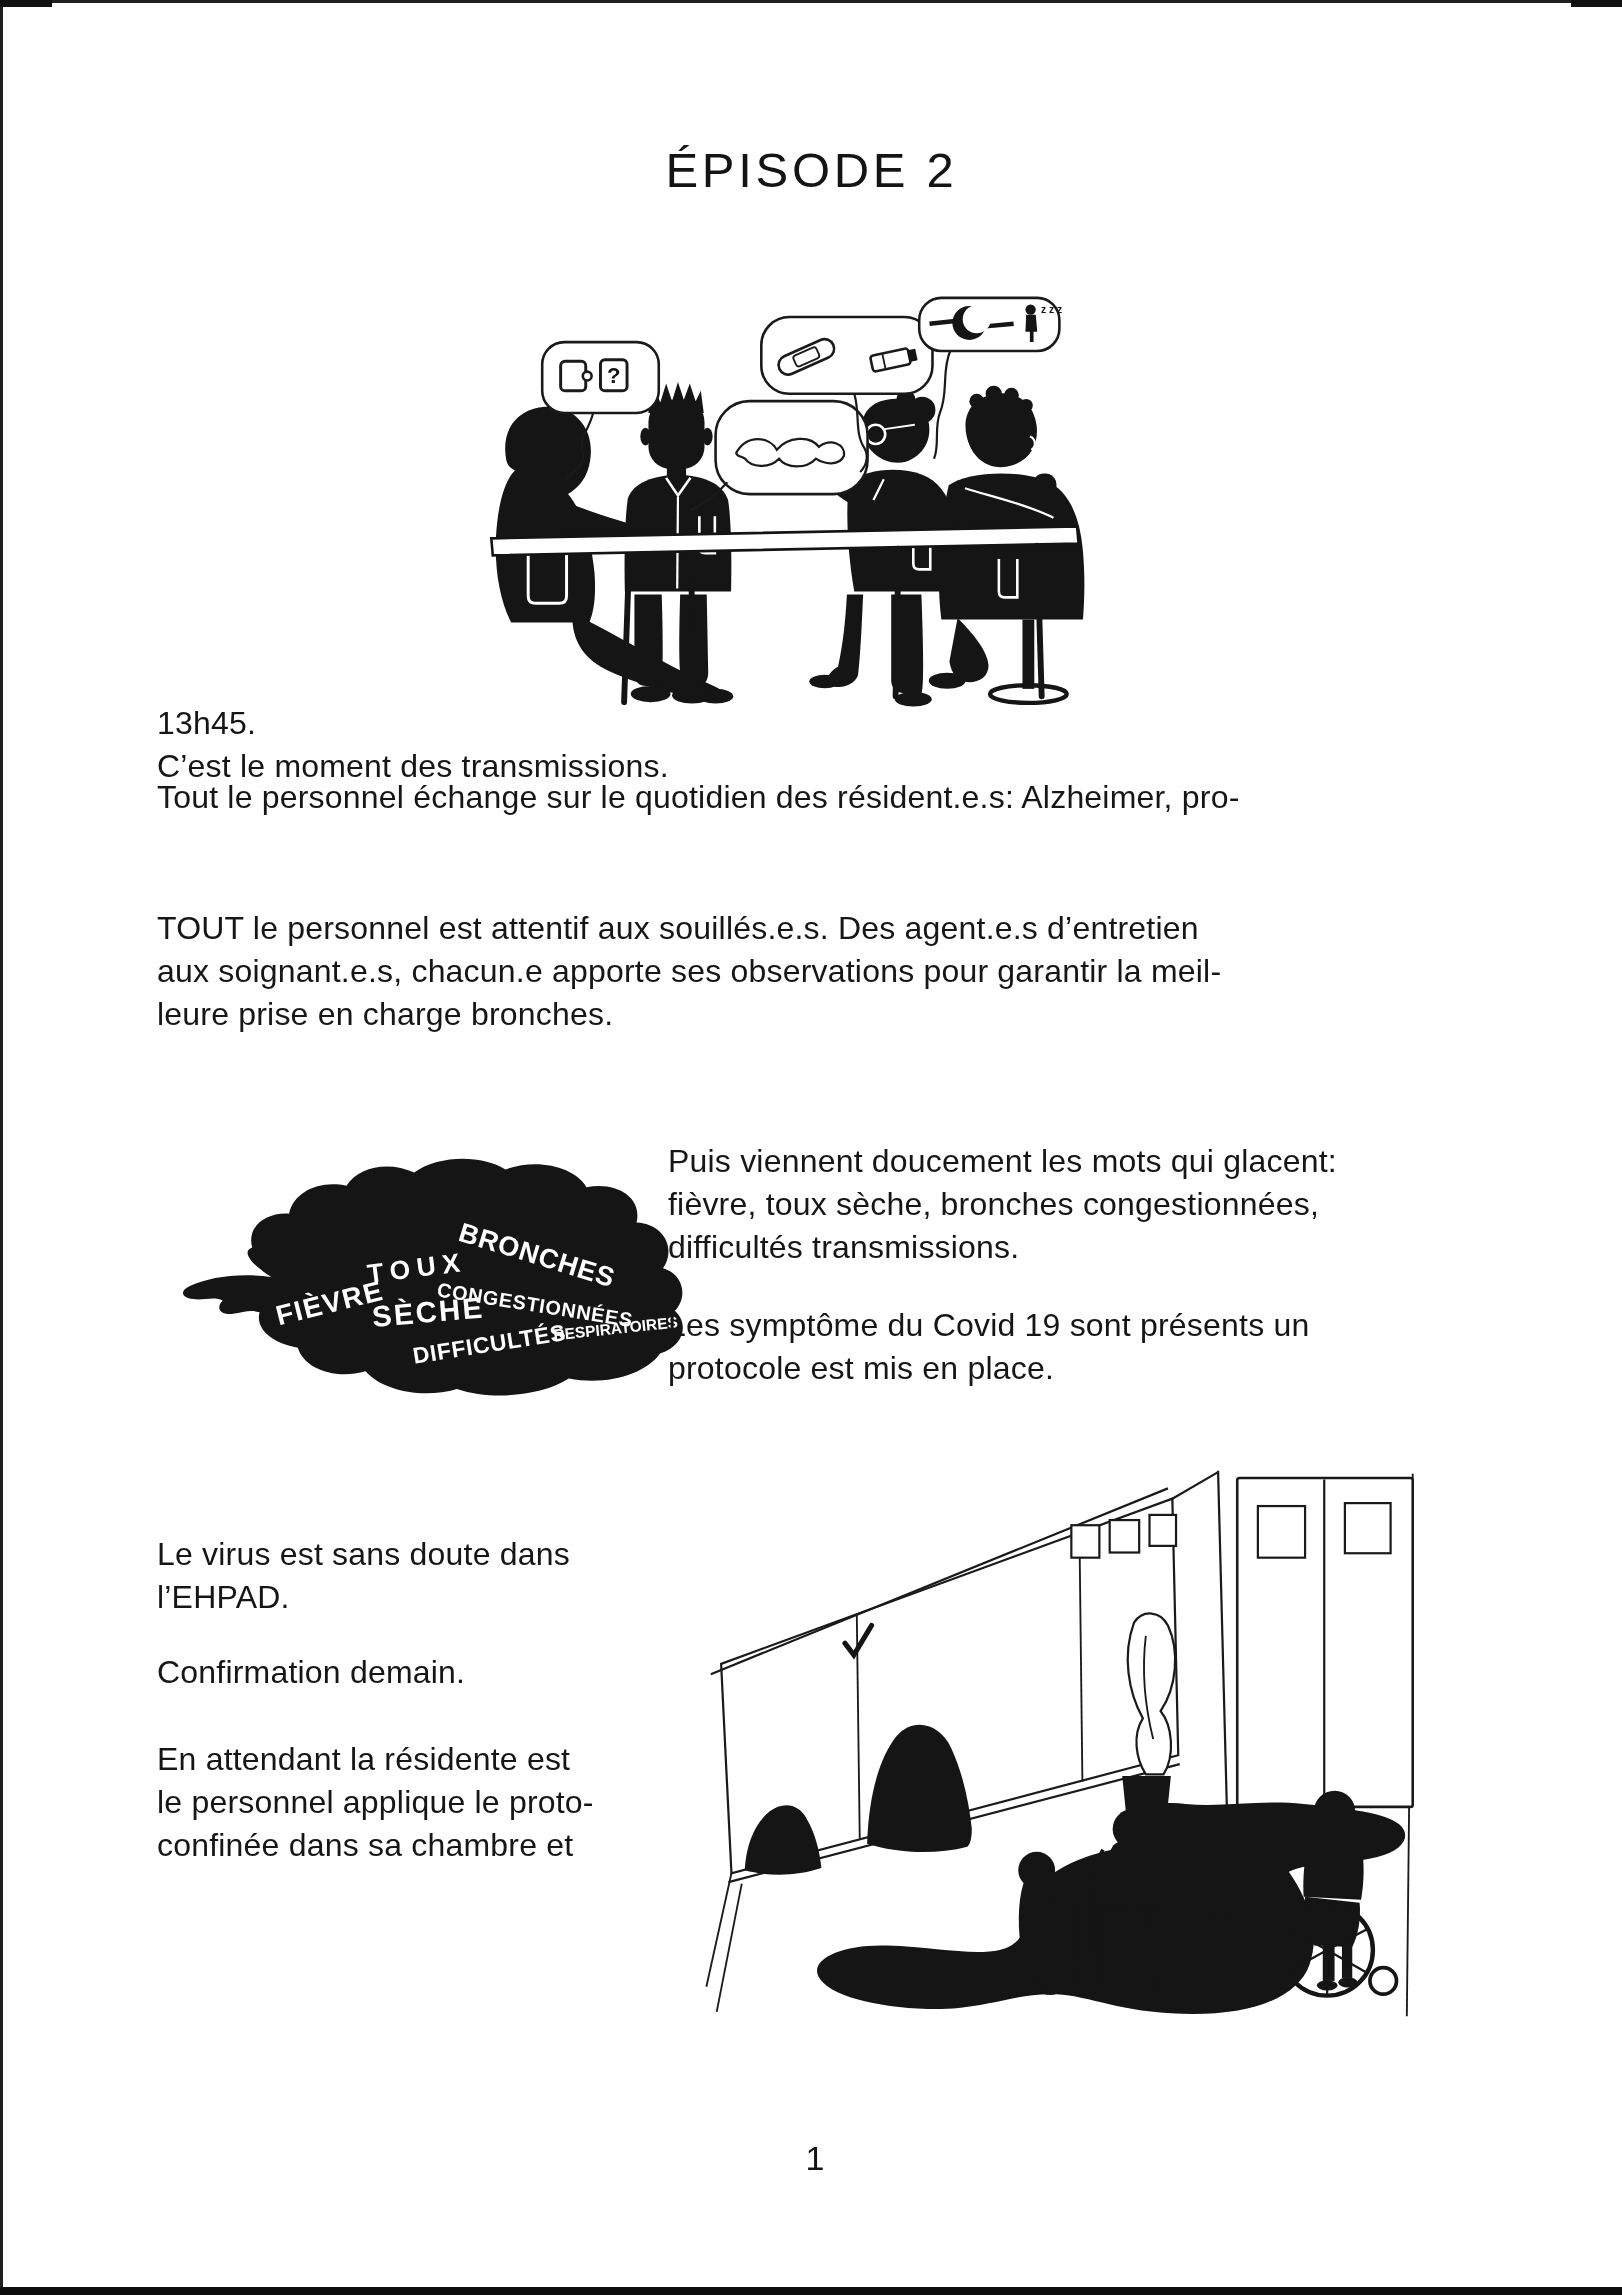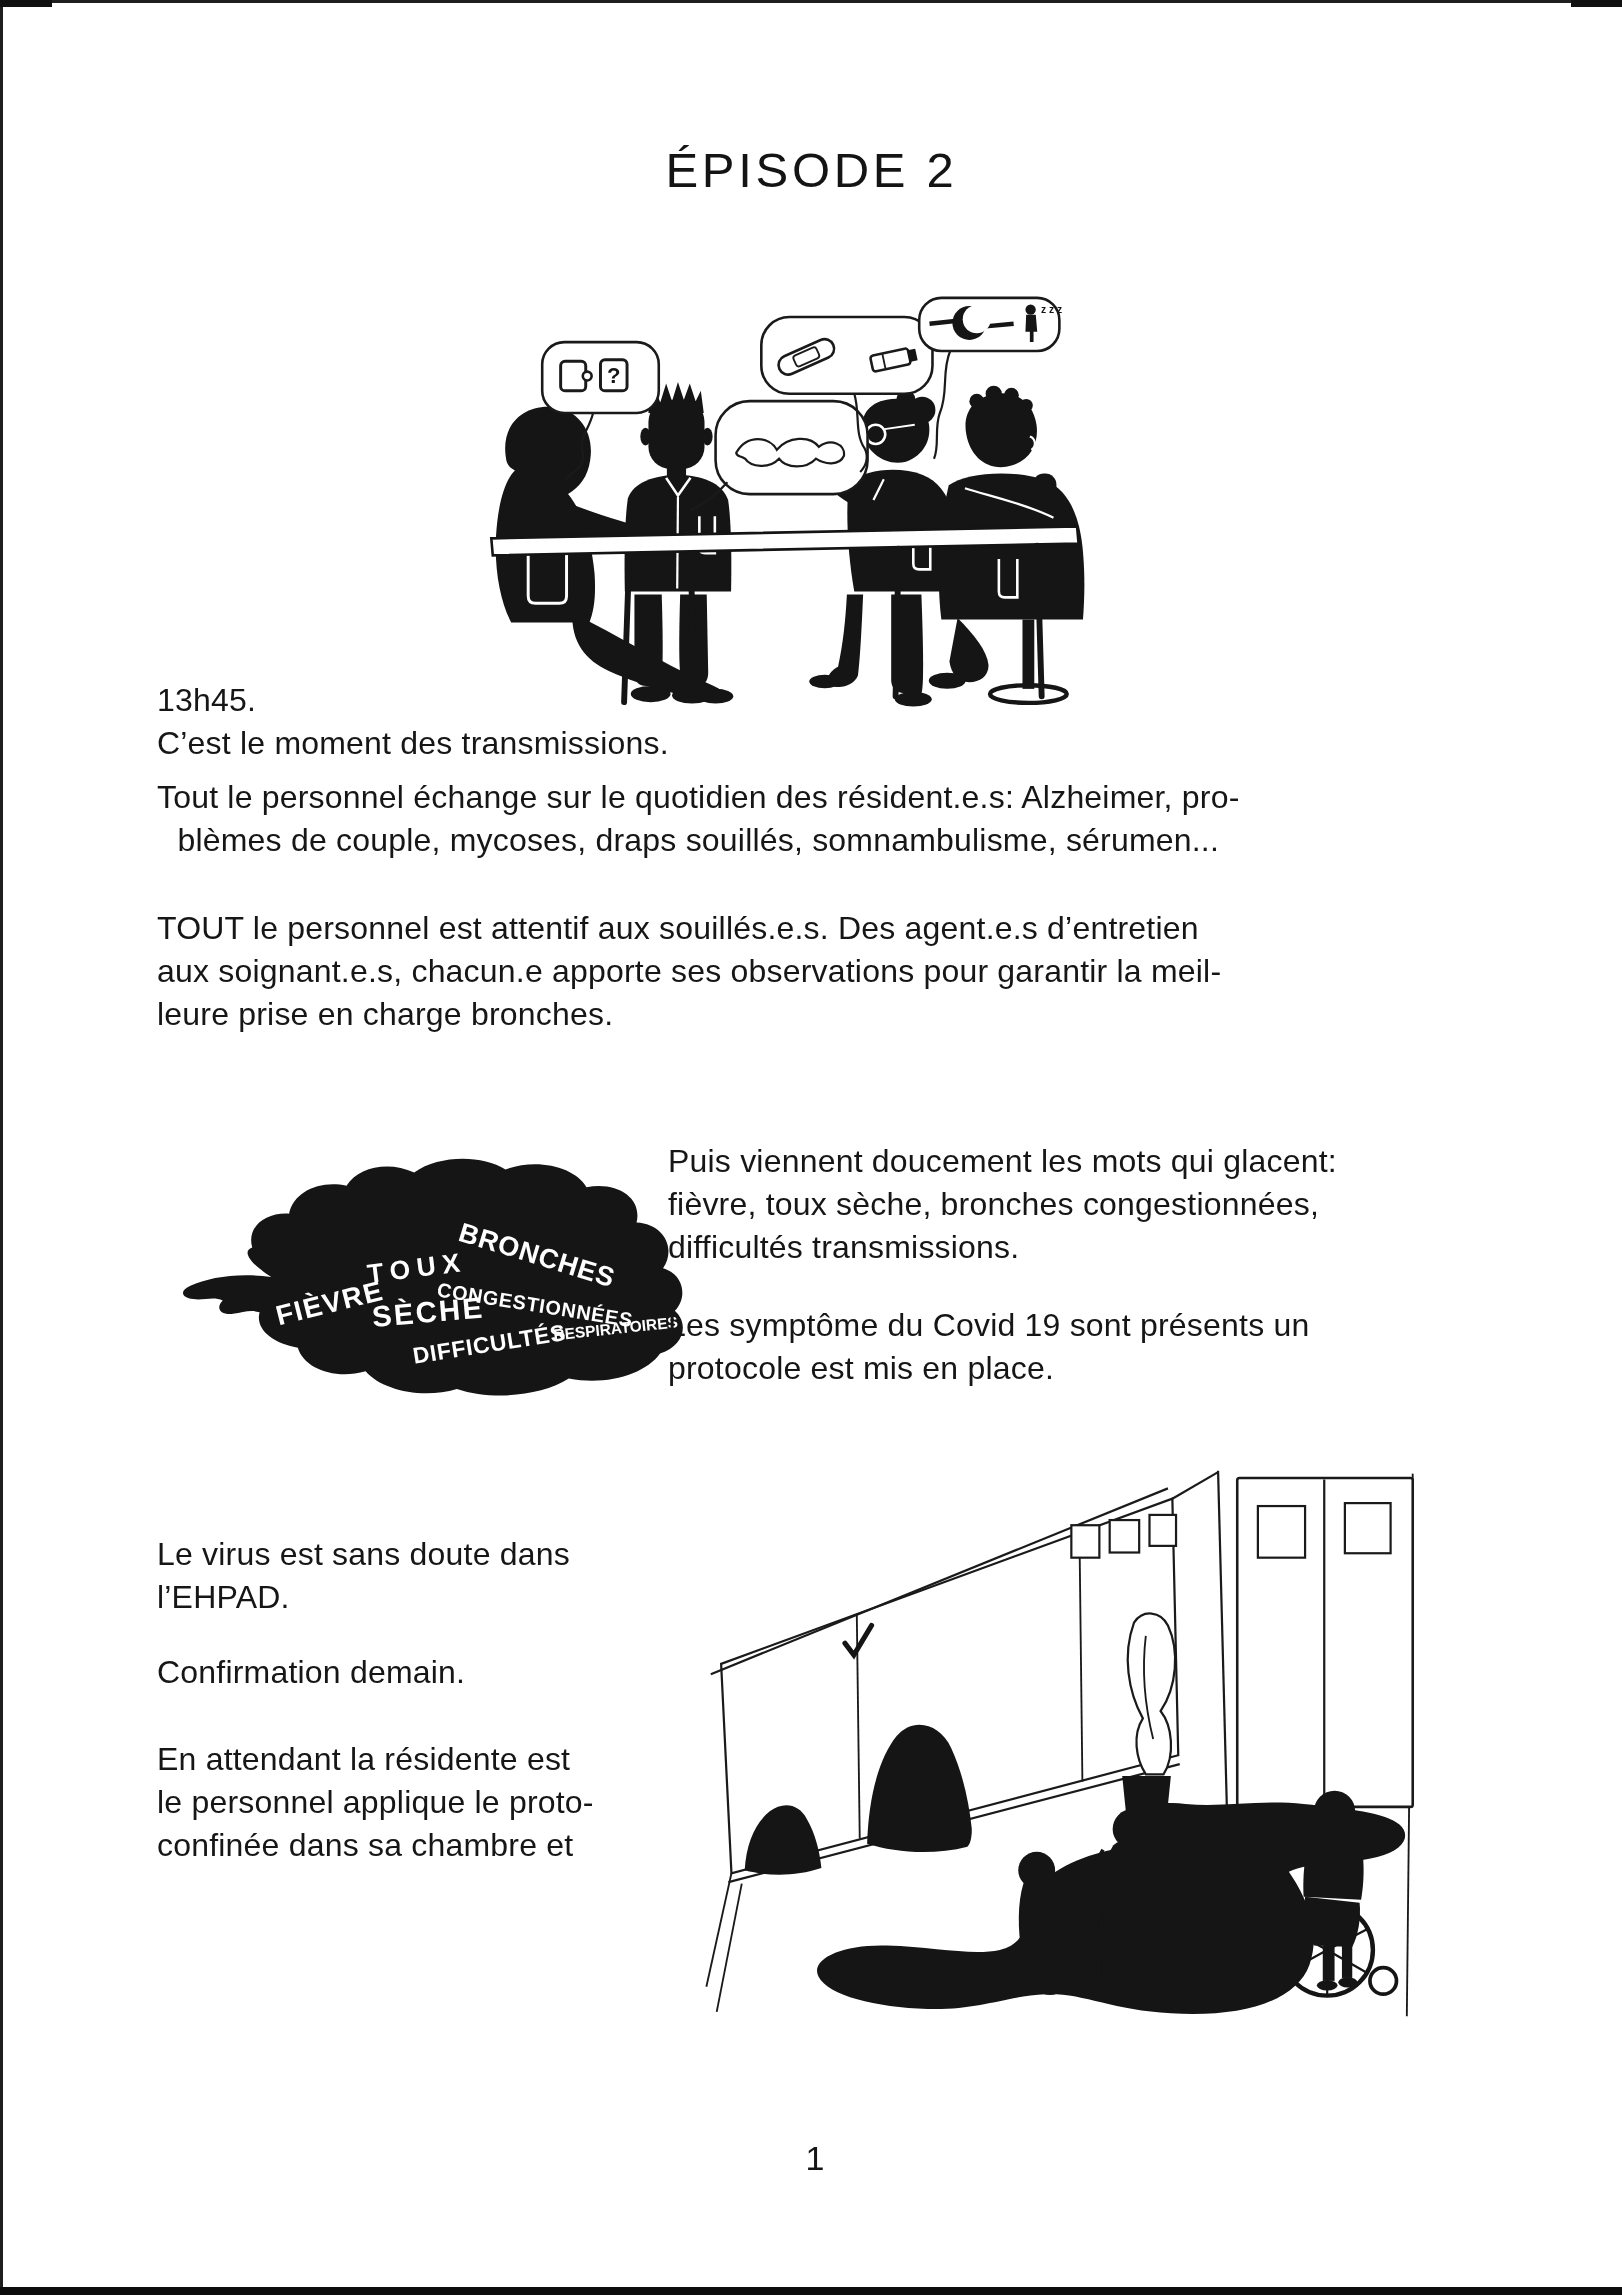--- a/index.html
+++ b/index.html
@@ -13,21 +13,21 @@
   .corner-tl   { left:0; top:0; width:52px; height:7.4px; background:#111; position:absolute; }
   .corner-tr   { left:1571px; top:0; width:52px; height:7.4px; background:#111; position:absolute; }
 
   .title { position:absolute; left:0; top:142px; width:1623px; text-align:center;
            font-size:49px; font-weight:normal; letter-spacing:3.7px; color:#141414; }
 
   .tb { position:absolute; font-size:32px; line-height:43px; letter-spacing:0.2px;
         color:#161616; }
   .tb .line { white-space:pre; }
 
-  .tb-intro     { left:157px; top:679px;  }
+  .tb-intro     { left:157px; top:702px;  }
   .tb-exchange  { left:157px; top:776px;text-align:center; }
   .tb-attentive { left:157px; top:907px; }
   .tb-words     { left:668px; top:1140px; }
   .tb-symptoms  { left:668px; top:1304px; }
   .tb-virus     { left:157px; top:1533px; }
   .tb-confirm   { left:157px; top:1651px; }
   .tb-waiting   { left:157px; top:1738px; }
 
   .pagenum { position:absolute; left:0; top:2139px; width:1630px; text-align:center;
              font-size:34px; color:#141414; }
@@ -154,21 +154,20 @@
   </g>
 </svg>
 
 <div class="tb tb-intro">
   <div class="line">13h45.</div>
   <div class="line">C’est le moment des transmissions.</div>
 </div>
 
 <div class="tb tb-exchange">
   <div class="line">Tout le personnel échange sur le quotidien des résident.e.s: Alzheimer, pro-</div>
-  <div class="line">blèmes de couple, mycoses, draps souillés, somnambulisme, sérumen...</div>
 </div>
 
 <div class="tb tb-attentive">
   <div class="line">TOUT le personnel est attentif aux souillés.e.s. Des agent.e.s d’entretien</div>
   <div class="line">aux soignant.e.s, chacun.e apporte ses observations pour garantir la meil-</div>
   <div class="line">leure prise en charge bronches.</div>
 </div>
 
 <svg class="svg-blob" viewBox="0 0 715 345">
   <path fill="#151515" d="M140,182 C96,176 56,182 30,194 C16,200 16,210 34,212 C48,214 62,208 74,214 C64,224 70,234 88,232 C102,230 112,226 124,230 C118,252 140,272 176,278 C184,306 226,322 268,310 C290,336 346,348 392,334 C440,350 506,344 544,320 C596,330 648,314 668,286 C700,276 708,246 688,228 C706,210 700,178 672,170 C690,144 674,110 636,108 C644,76 612,52 568,60 C552,32 500,20 458,36 C426,16 368,16 334,40 C300,24 258,32 242,58 C206,50 170,66 164,96 C132,94 106,114 114,142 C96,148 120,170 140,182 Z"></path>

